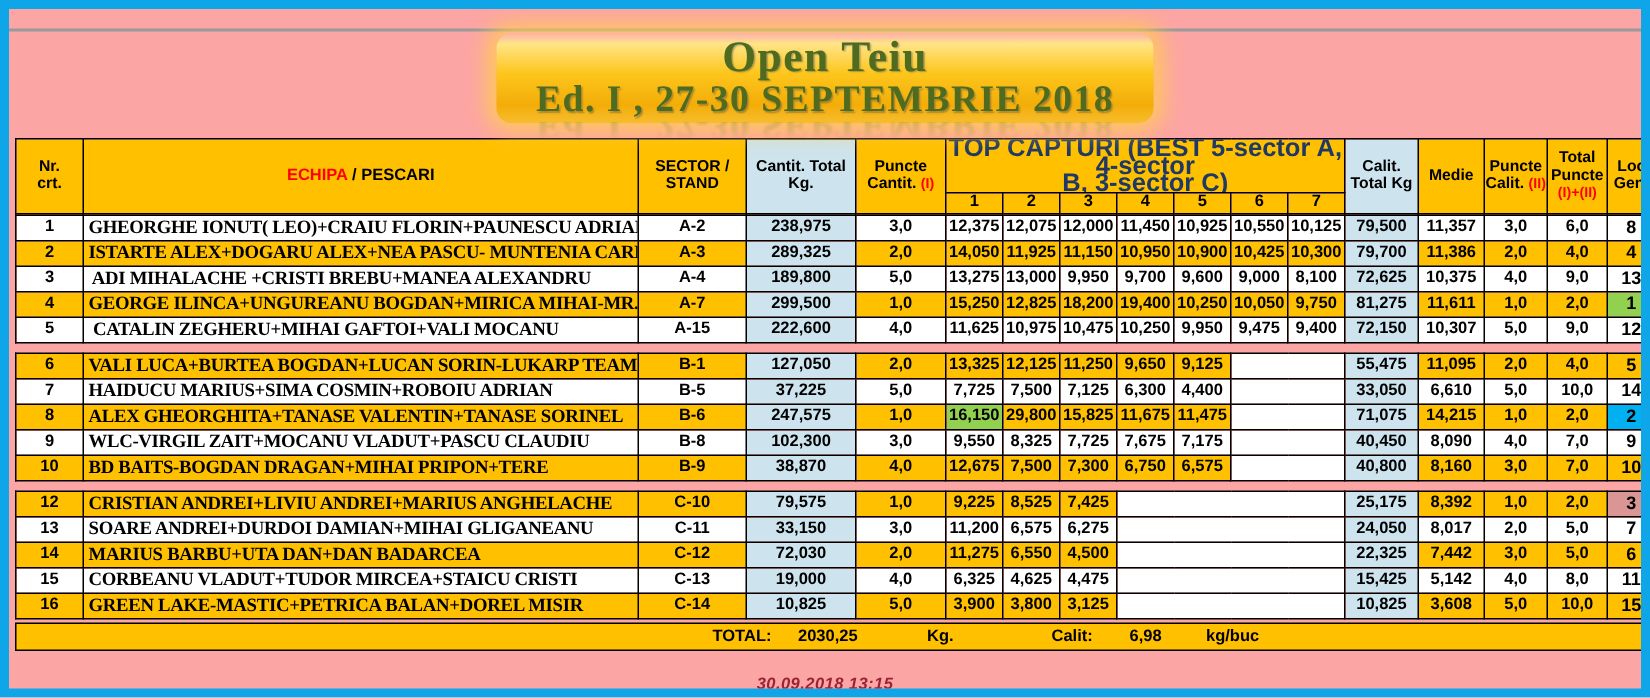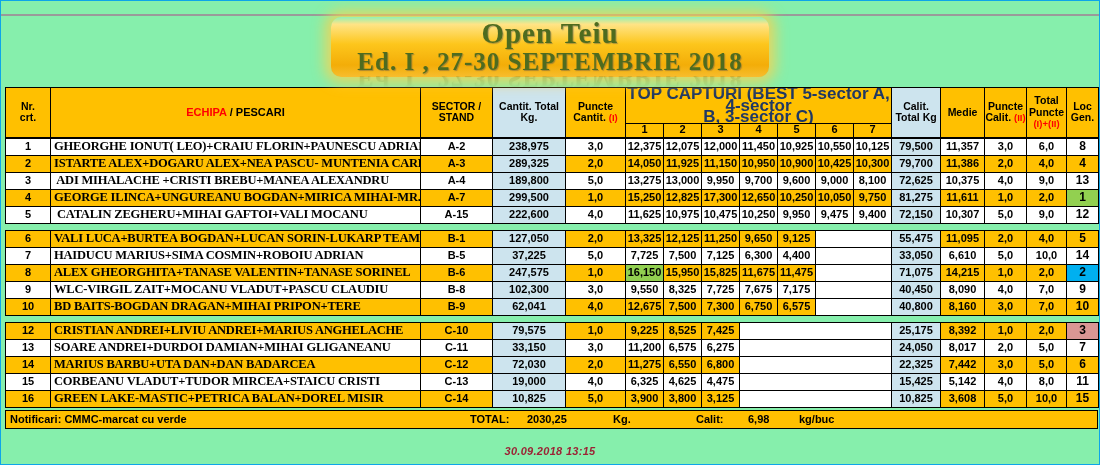--- a/index.html
+++ b/index.html
@@ -1,20 +1,20 @@
 <!DOCTYPE html>
 <html><head>
 <meta charset="utf-8">
 <style>
   * { box-sizing: border-box; margin: 0; padding: 0; }
   html,body { background:#e8e8e8; }
   body { font-family: "Liberation Sans", sans-serif; }
   .page {
     position: relative; width: 1100px; height: 465px;
-    background: #86efac; border: 1px solid #0ea5e9; overflow: hidden;
+    background: #fca5a5; border: 6px solid #0ea5e9; overflow: hidden;
   }
   .top-rule { position:absolute; top:13px; left:0; width:100%; height:2px; background:#9a9a9a; }
 
   
   .title-wrap { position:absolute; top:16px; left:0; width:100%; text-align:center; z-index:2; }
   .title-band {
     display:inline-block; padding: 1px 26px 2px;
     background: linear-gradient(180deg, rgba(255,255,255,.1) 0%, #ffe487 12%, #fdc61c 45%, #f3ad08 80%, #f7bd2e 100%);
     border-radius: 10px;
     box-shadow: 0 0 14px 6px rgba(255, 208, 74, .8);
@@ -226,22 +226,22 @@
     <td class="loc">13</td>
   </tr>
           <tr class="orange">
     <td class="num">4</td>
     <td class="team">GEORGE ILINCA+UNGUREANU BOGDAN+MIRICA MIHAI-MR.FISH</td>
     <td>A-7</td>
     <td class="blue">299,500</td>
     <td>1,0</td>
     <td>15,250</td>
             <td>12,825</td>
-            <td>17,300</td>
-            <td>12,650</td>
+            <td>18,200</td>
+            <td>19,400</td>
             <td>10,250</td>
             <td>10,050</td>
             <td>9,750</td>
             <td class="blue">81,275</td>
     <td>11,611</td>
     <td>1,0</td>
     <td>2,0</td>
     <td class="loc loc-green">1</td>
   </tr>
           <tr>
@@ -323,21 +323,21 @@
     <td>10,0</td>
     <td class="loc">14</td>
   </tr>
           <tr class="orange">
     <td class="num">8</td>
     <td class="team">ALEX GHEORGHITA+TANASE VALENTIN+TANASE SORINEL</td>
     <td>B-6</td>
     <td class="blue">247,575</td>
     <td>1,0</td>
     <td class="mark-green">16,150</td>
-            <td>15,950</td>
+            <td>29,800</td>
             <td>15,825</td>
             <td>11,675</td>
             <td>11,475</td>
             <td colspan="2" class="empty-caps"></td>
             <td class="blue">71,075</td>
     <td>14,215</td>
     <td>1,0</td>
     <td>2,0</td>
     <td class="loc loc-blue">2</td>
   </tr>
@@ -356,21 +356,21 @@
             <td class="blue">40,450</td>
     <td>8,090</td>
     <td>4,0</td>
     <td>7,0</td>
     <td class="loc">9</td>
   </tr>
           <tr class="orange">
     <td class="num">10</td>
     <td class="team">BD BAITS-BOGDAN DRAGAN+MIHAI PRIPON+TERE</td>
     <td>B-9</td>
-    <td class="blue">62,041</td>
+    <td class="blue">38,870</td>
     <td>4,0</td>
     <td>12,675</td>
             <td>7,500</td>
             <td>7,300</td>
             <td>6,750</td>
             <td>6,575</td>
             <td colspan="2" class="empty-caps"></td>
             <td class="blue">40,800</td>
     <td>8,160</td>
     <td>3,0</td>
@@ -434,21 +434,21 @@
     <td class="loc">7</td>
   </tr>
           <tr class="orange">
     <td class="num">14</td>
     <td class="team">MARIUS BARBU+UTA DAN+DAN BADARCEA</td>
     <td>C-12</td>
     <td class="blue">72,030</td>
     <td>2,0</td>
     <td>11,275</td>
             <td>6,550</td>
-            <td>6,800</td>
+            <td>4,500</td>
             <td colspan="4" class="empty-caps"></td>
             <td class="blue">22,325</td>
     <td>7,442</td>
     <td>3,0</td>
     <td>5,0</td>
     <td class="loc">6</td>
   </tr>
           <tr>
     <td class="num">15</td>
     <td class="team">CORBEANU VLADUT+TUDOR MIRCEA+STAICU CRISTI</td>
@@ -478,21 +478,20 @@
             <td class="blue">10,825</td>
     <td>3,608</td>
     <td>5,0</td>
     <td>10,0</td>
     <td class="loc">15</td>
   </tr>
         </tbody>
     </table>
 
     <div class="total-bar">
-      <span class="tb-notes">Notificari: CMMC-marcat cu verde</span>
       <span class="tb-total-label">TOTAL:</span>
       <span class="tb-total-value">2030,25</span>
       <span class="tb-total-unit">Kg.</span>
       <span class="tb-medie-label">Calit:</span>
       <span class="tb-medie-value">6,98</span>
       <span class="tb-medie-unit">kg/buc</span>
     </div>
 
     <div class="timestamp">30.09.2018 13:15</div>
   </div>

